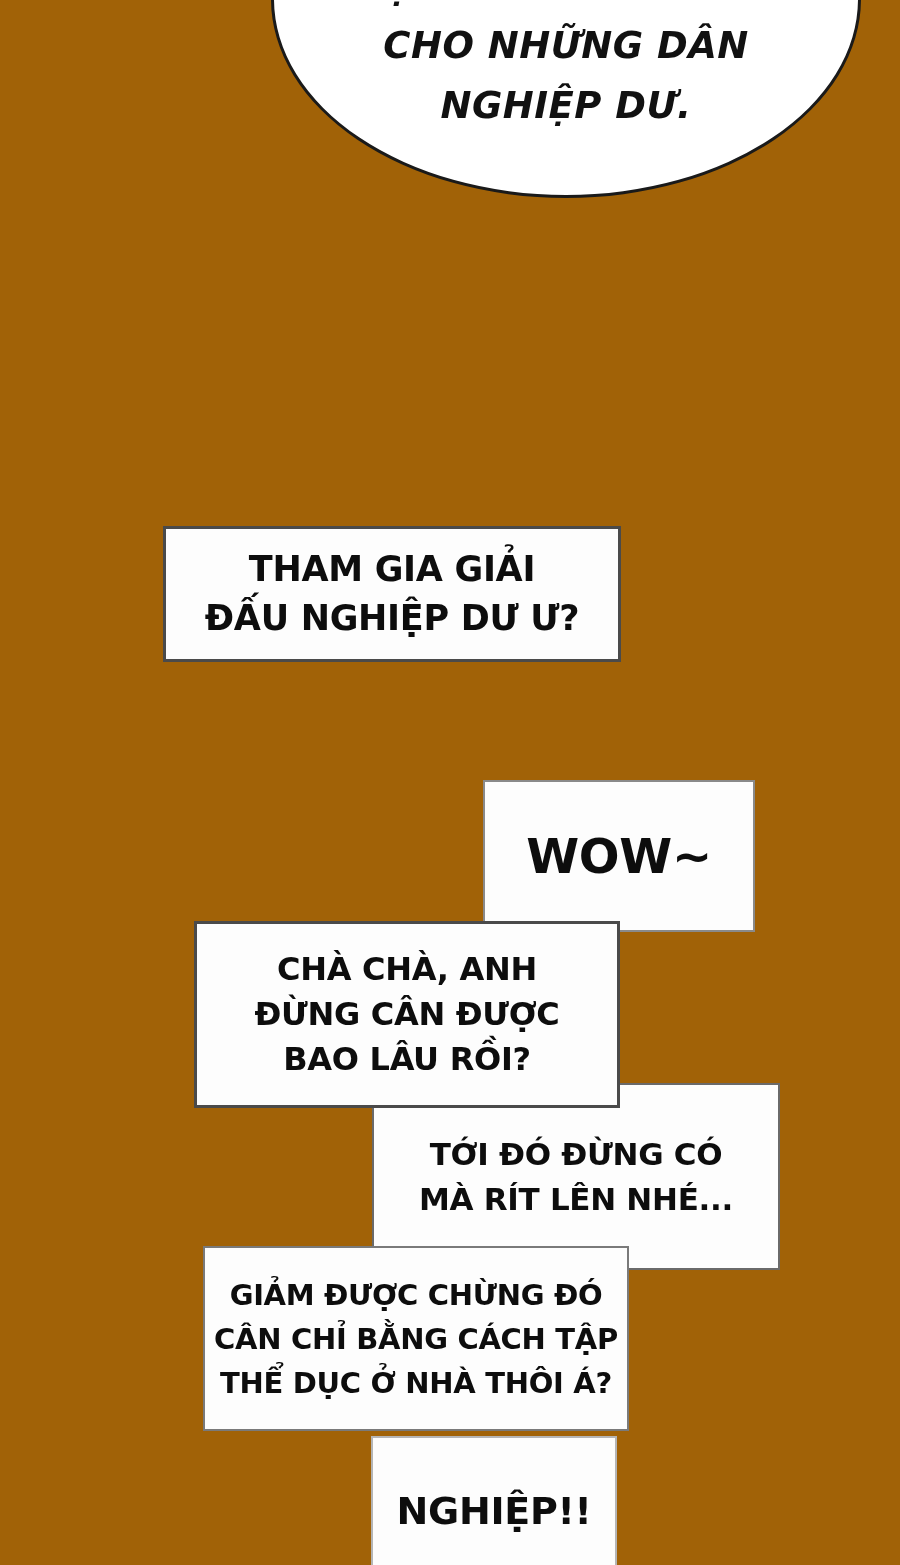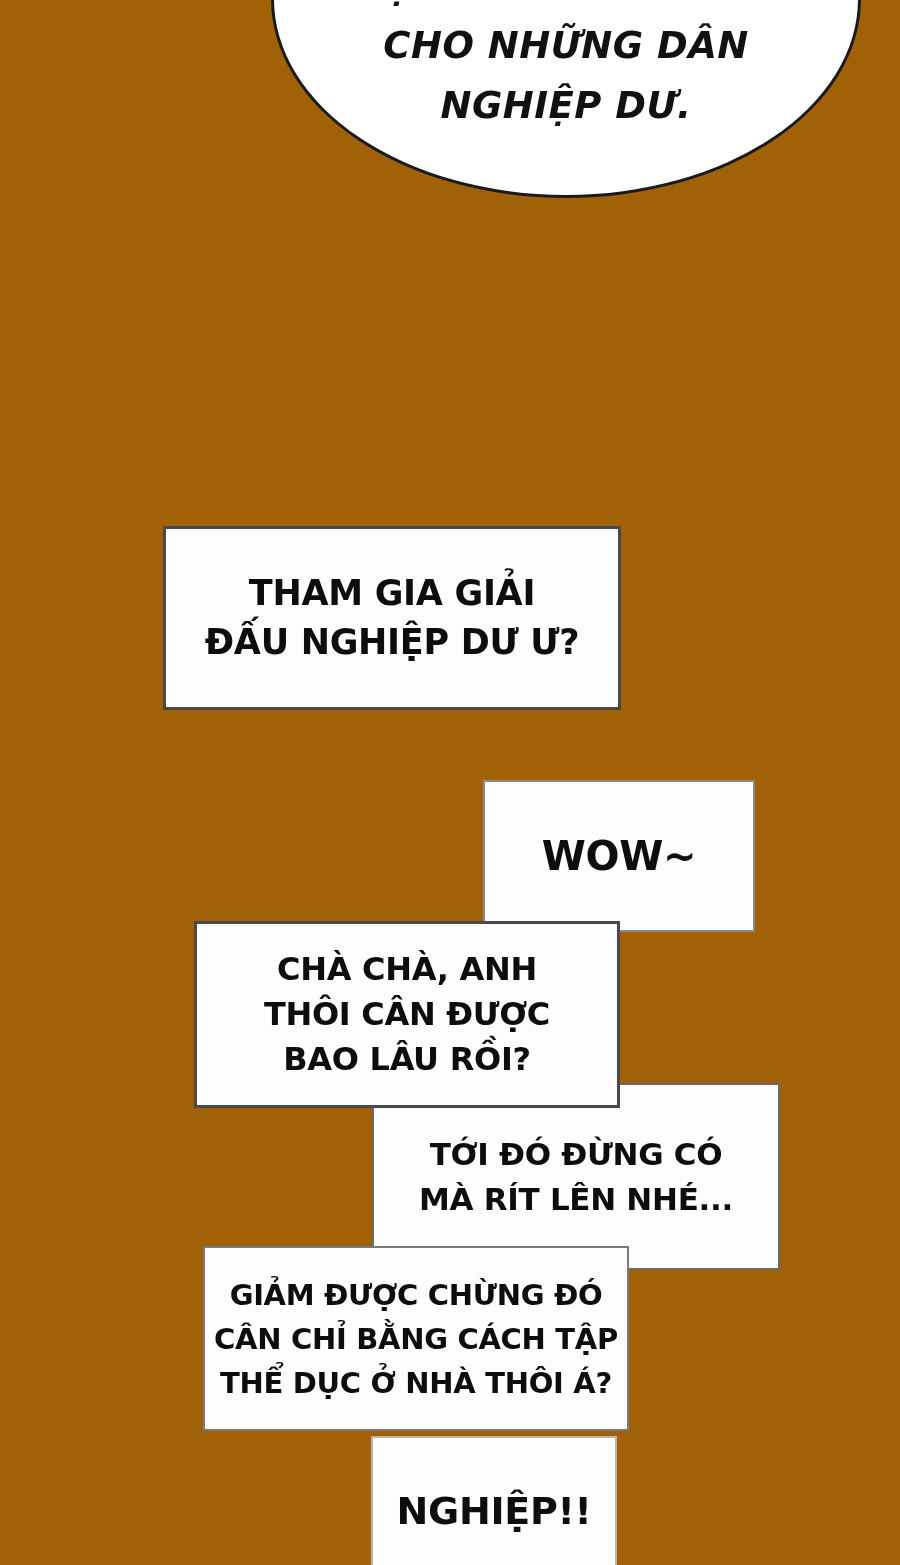--- a/index.html
+++ b/index.html
@@ -59,32 +59,32 @@
     text-align: center;
     font-family: "DejaVu Sans", sans-serif;
     font-weight: 700;
     color: #0d0d0d;
     white-space: pre-line;
     letter-spacing: -0.3px;
   }
 
   
   #box-tham-gia {
-    left: 163px; top: 526px; width: 458px; height: 184px;
+    left: 163px; top: 526px; width: 458px; height: 136px;
     border: 3px solid #4a4a4a;
     z-index: 6;
   }
   #box-tham-gia .box-text { font-size: 35px; line-height: 49px; }
 
   #box-wow {
     left: 483px; top: 780px; width: 272px; height: 152px;
     border: 2px solid #8a8a8a;
     z-index: 2;
   }
-  #box-wow .box-text { font-size: 40px; line-height: 48px; }
+  #box-wow .box-text { font-size: 48px; line-height: 48px; }
 
   #box-cha-cha {
     left: 194px; top: 921px; width: 426px; height: 187px;
     border: 3px solid #4a4a4a;
     z-index: 5;
   }
   #box-cha-cha .box-text { font-size: 32px; line-height: 45px; }
 
   #box-toi-do {
     left: 372px; top: 1083px; width: 408px; height: 187px;
@@ -122,21 +122,21 @@
     <div class="box-text">THAM GIA GIẢI
 ĐẤU NGHIỆP DƯ Ư?</div>
   </div>
 
   <div class="box" id="box-wow">
     <div class="box-text">WOW~</div>
   </div>
 
   <div class="box" id="box-cha-cha">
     <div class="box-text">CHÀ CHÀ, ANH
-THÔI CÂN ĐƯỢC
+ĐỪNG CÂN ĐƯỢC
 BAO LÂU RỒI?</div>
   </div>
 
   <div class="box" id="box-toi-do">
     <div class="box-text">TỚI ĐÓ ĐỪNG CÓ
 MÀ RÍT LÊN NHÉ...</div>
   </div>
 
   <div class="box" id="box-giam-duoc">
     <div class="box-text">GIẢM ĐƯỢC CHỪNG ĐÓ

